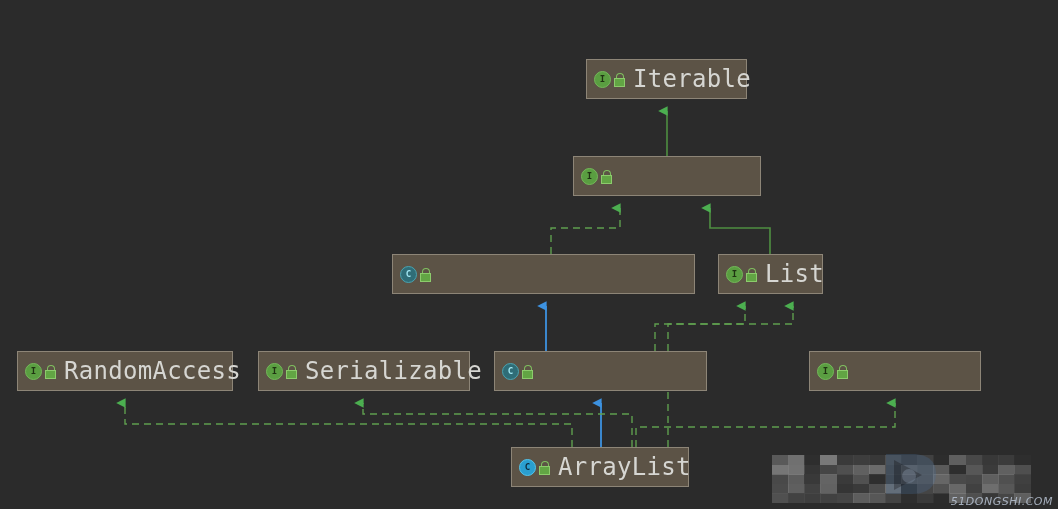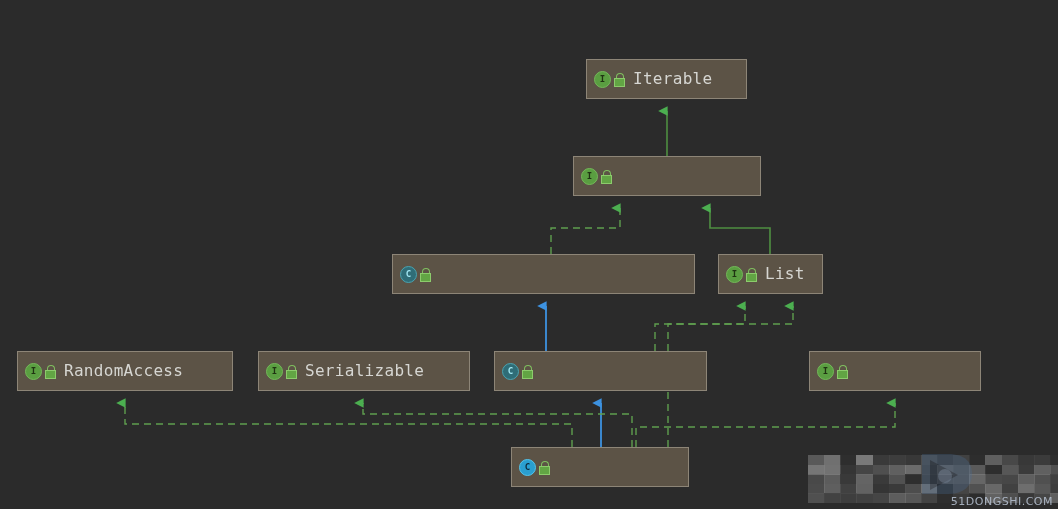--- a/index.html
+++ b/index.html
@@ -84,32 +84,33 @@
   .lock-icon .body {
     position: absolute;
     left: 0; top: 5px;
     width: 9px;
     height: 7px;
     background: #62a544;
     border: 1px solid #8ccb6c;
   }
   .node-label {
     color: #d6d6d2;
-    font-size: 16px;
+    font-size: 24px;
     letter-spacing: 0.3px;
     line-height: 1;
   }
   #watermark {
     position: absolute;
     right: 0;
     bottom: 0;
-    width: 250px;
+    width: 286px;
     height: 69px;
     z-index: 9;
     pointer-events: none;
+    font-style: italic;
   }
   .mosaic-cell { position: absolute; }
   #wm-logo {
     position: absolute;
     left: 108px;
     top: 8px;
     width: 62px;
     height: 52px;
     opacity: 0.55;
   }
@@ -245,20 +246,21 @@
   </div>
 
   <div class="node" style="left:511px;top:447px;width:178px;">
     <span class="node-icons">
       <span class="type-icon concrete-class">C</span>
       <span class="lock-icon">
           <span class="shackle"></span>
           <span class="body"></span>
         </span>
     </span>
+    <span class="node-label">ArrayList</span>
   </div>
 
   <div id="watermark">
     <div id="wm-mosaic">
         <div class="mosaic-cell" style="left: 0px; top: 15px; width: 17px; height: 10px; background: rgb(113, 113, 113); opacity: 0.65;"></div>
         <div class="mosaic-cell" style="left: 16.125px; top: 15px; width: 17px; height: 10px; background: rgb(113, 113, 113); opacity: 0.99;"></div>
         <div class="mosaic-cell" style="left: 32.25px; top: 15px; width: 17px; height: 10px; background: rgb(47, 47, 47); opacity: 0.76;"></div>
         <div class="mosaic-cell" style="left: 48.375px; top: 15px; width: 17px; height: 10px; background: rgb(125, 125, 125); opacity: 0.96;"></div>
         <div class="mosaic-cell" style="left: 64.5px; top: 15px; width: 17px; height: 10px; background: rgb(58, 58, 58); opacity: 1;"></div>
         <div class="mosaic-cell" style="left: 80.625px; top: 15px; width: 17px; height: 10px; background: rgb(74, 74, 74); opacity: 0.6;"></div>

